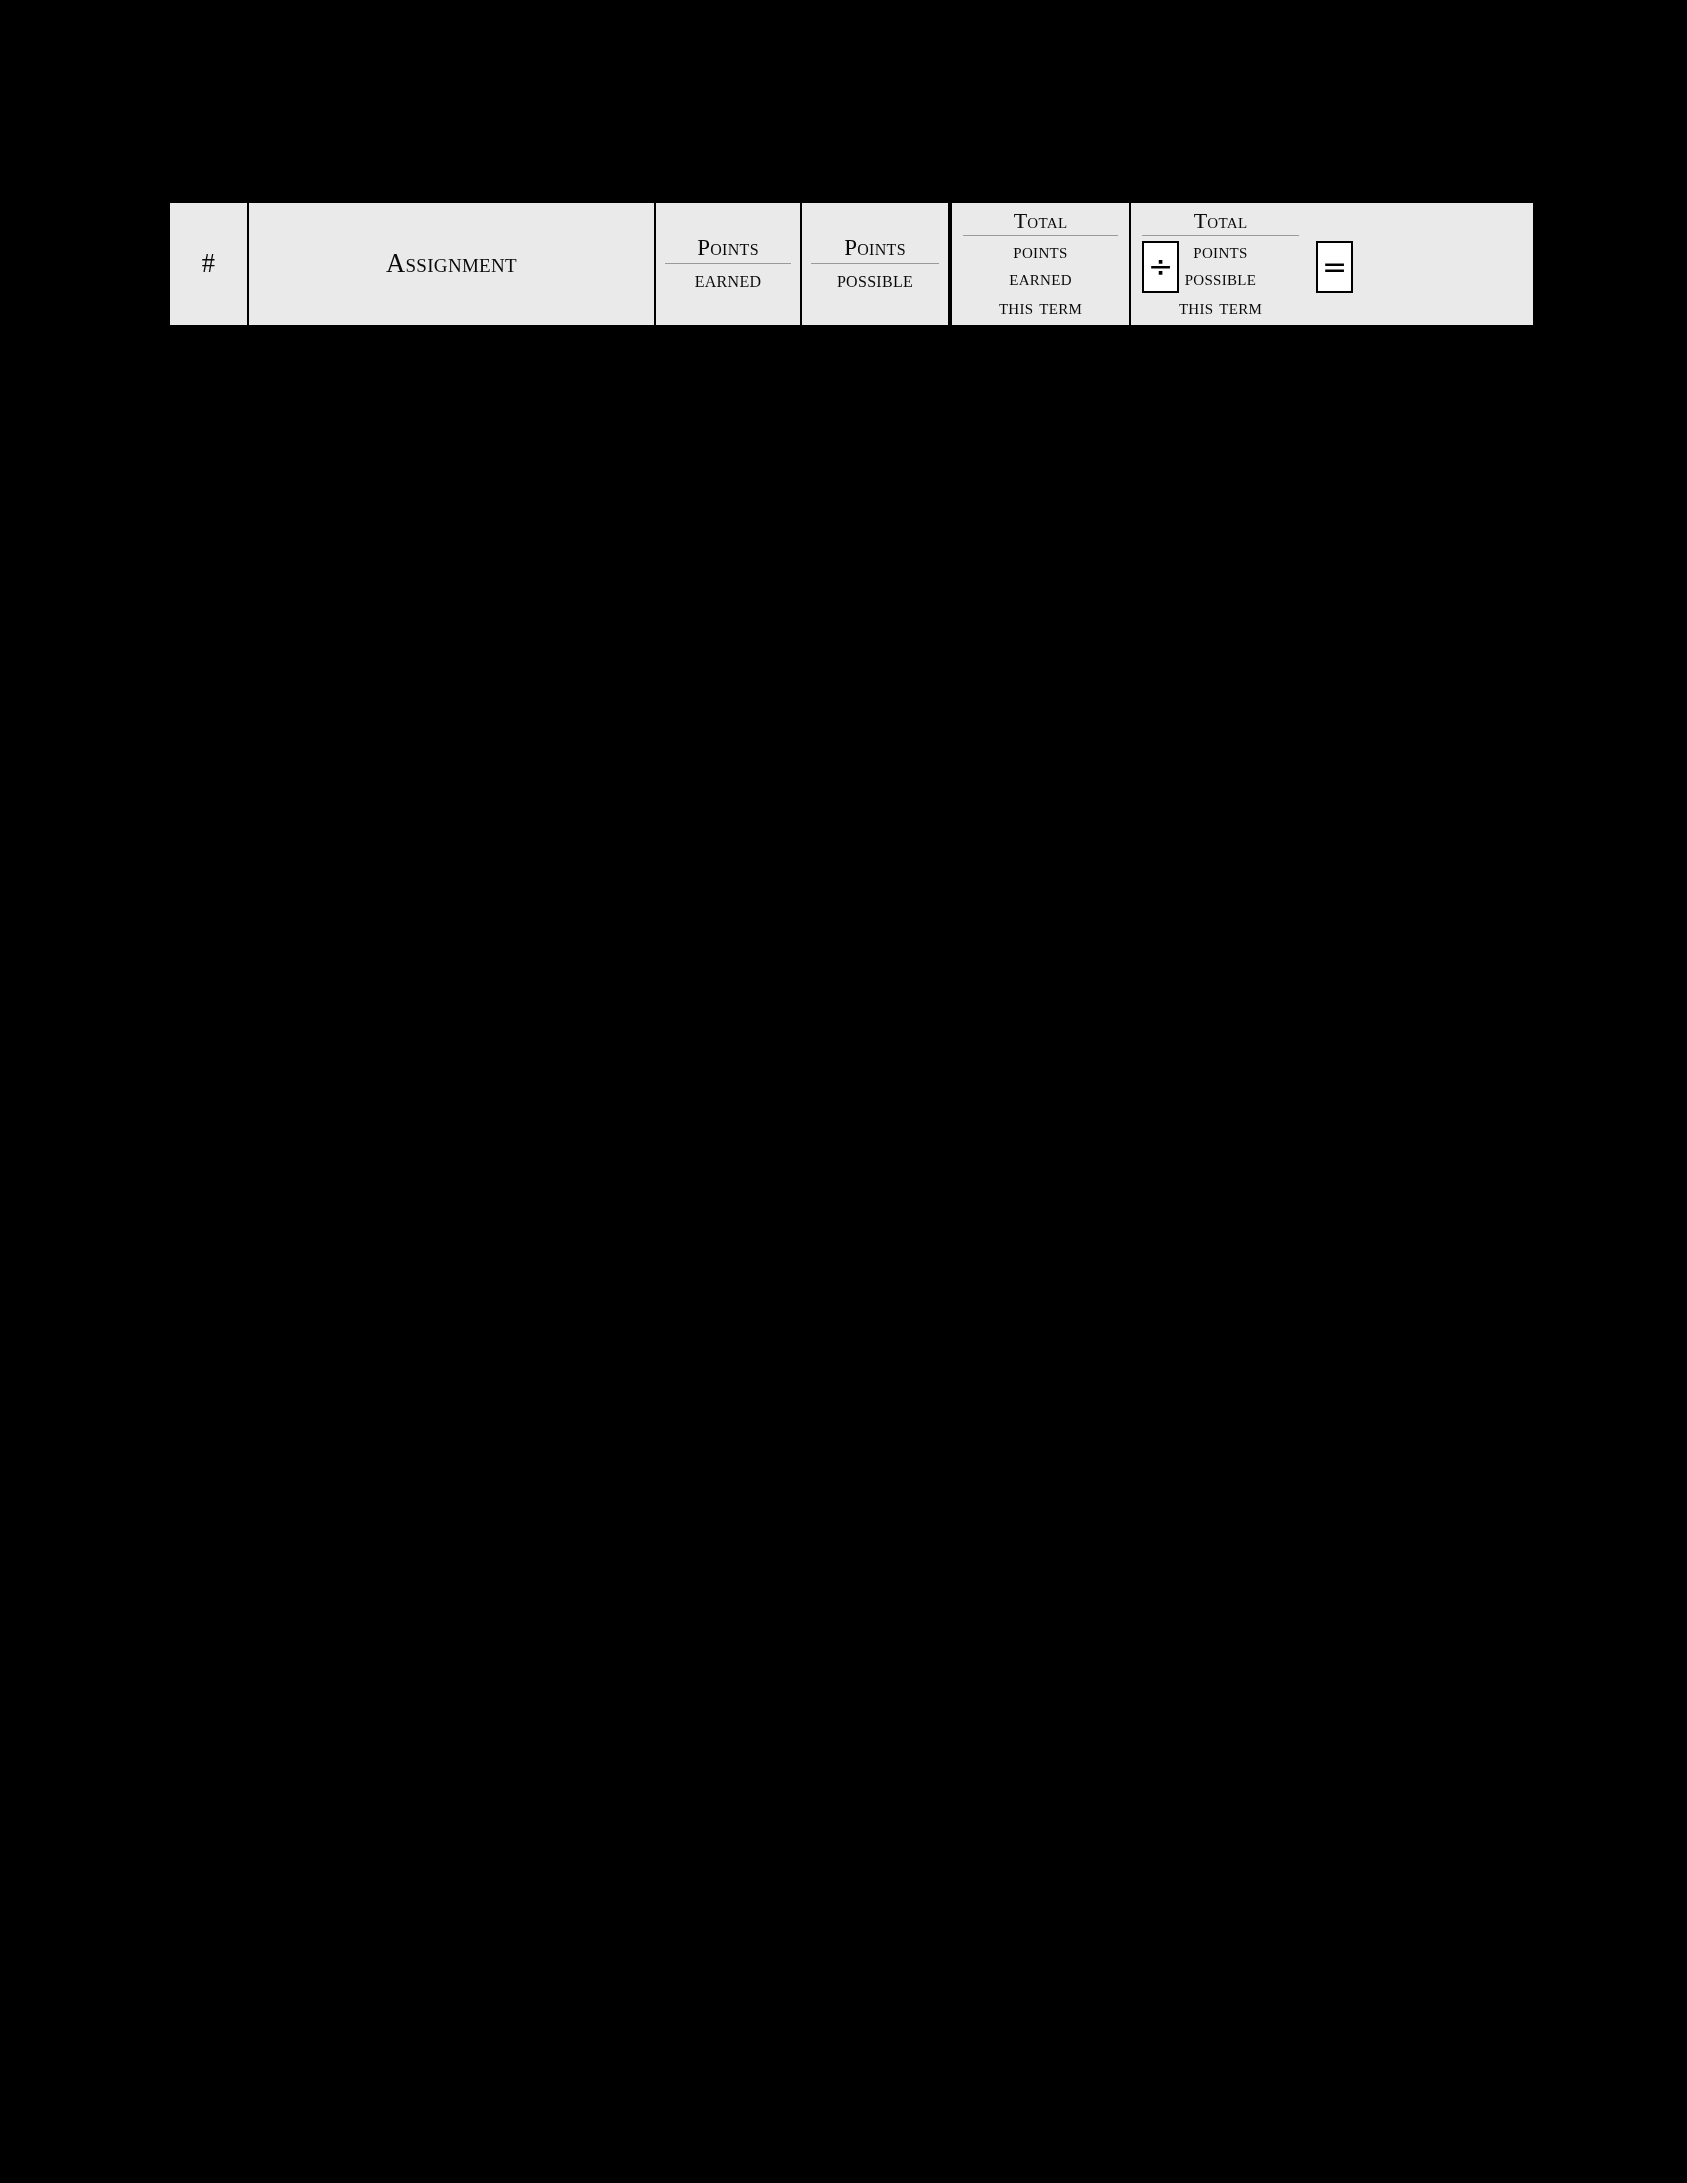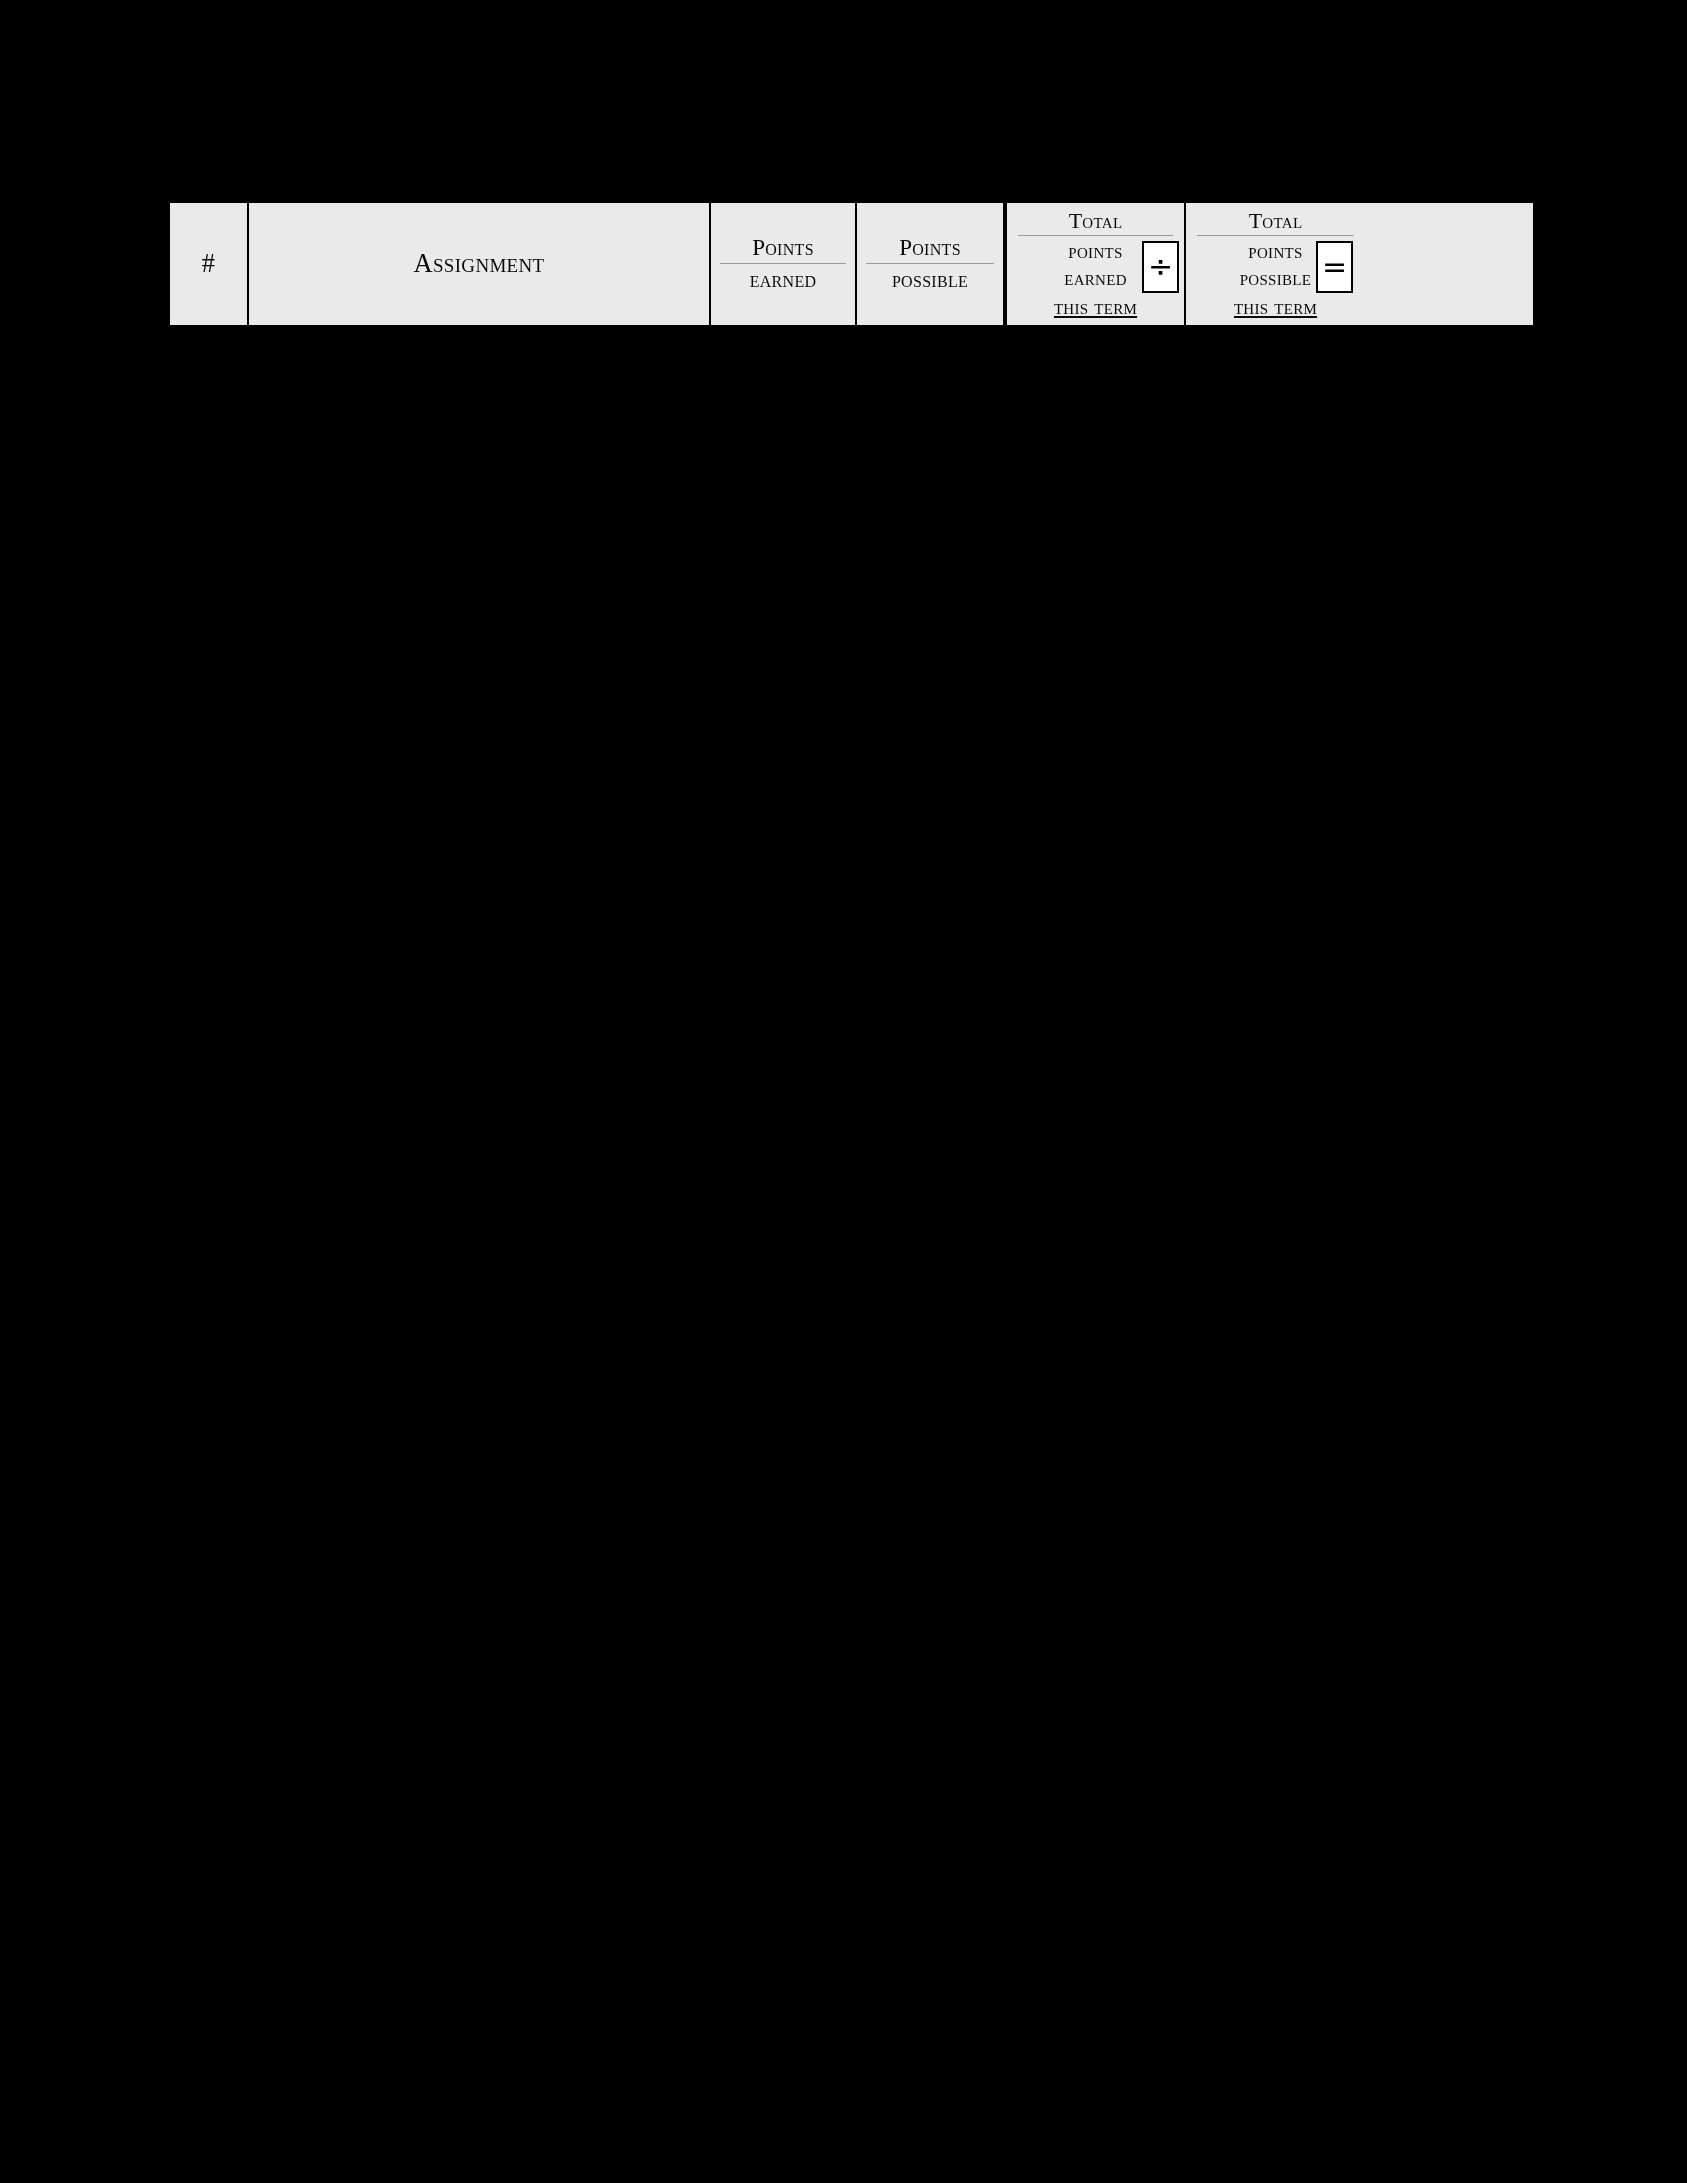--- a/index.html
+++ b/index.html
@@ -39,21 +39,21 @@
     align-items: center;
     text-align: center;
     color: #0a0a0a;
   }
 
   .col + .col { border-left: 2px solid #000000; }
   .col.thick-left { border-left: 4px solid #000000; }
 
   
   .col-num      { width: 77px; }
-  .col-assign   { width: 462px; }
+  .col-assign   { width: 407px; }
   .col-pe       { width: 146px; }
   .col-pp       { width: 148px; }
   .col-tpe      { width: 181px; }
   .col-tpp      { width: 181px; }
   .col-grade    { width: 183px; }
 
   
   .hdr {
     font-variant: small-caps;
     font-feature-settings: "smcp" 1;
@@ -77,21 +77,20 @@
     border-bottom: 1.3px solid #9a9a9a;
     width: 100%;
   }
   .stack .bot {
     padding-top: 2.6px;
     width: 100%;
   }
   .stack .tail {
     padding-top: 4px;
     width: 100%;
-    text-decoration: underline;
   }
 
   
   .op-box {
     position: absolute;
     width: 37px;
     height: 52px;
     background: #ffffff;
     border: 2.6px solid #000000;
     box-sizing: border-box;

